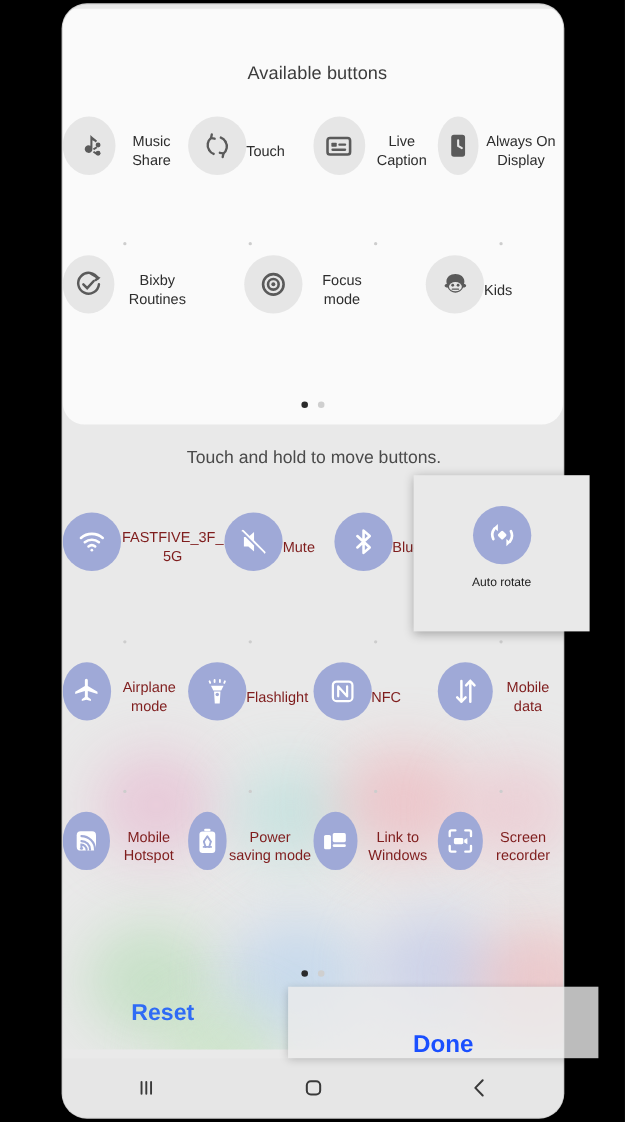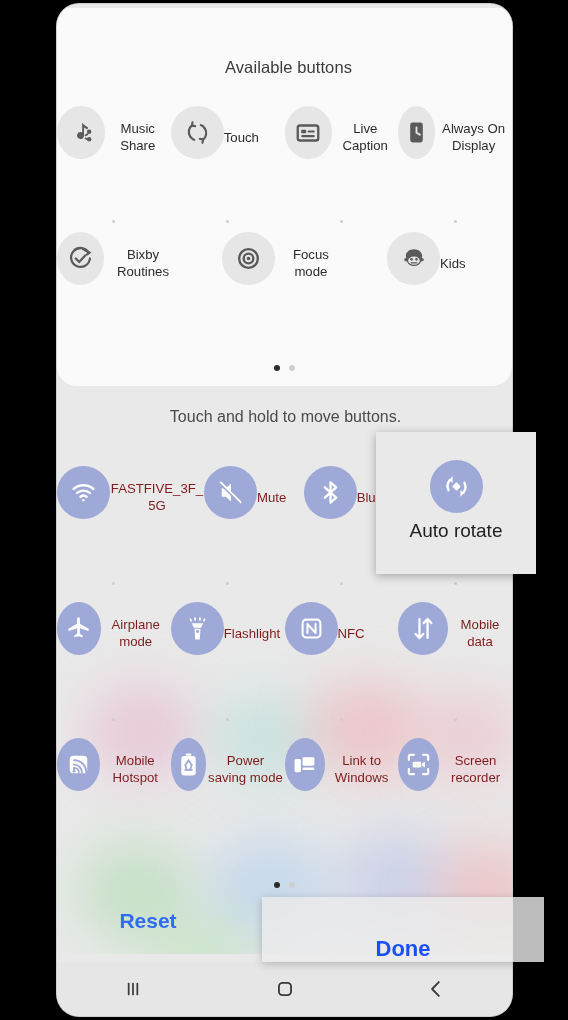--- a/index.html
+++ b/index.html
@@ -69,21 +69,21 @@
   .btnbar > div{flex:1 1 0;text-align:center;font-size:21px;font-weight:bold;color:#1a56ff;}
   .reset{color:#2f6bf5 !important;}
 
   
   .drag-card{
     position:absolute;left:376px;top:432px;width:160px;height:142px;
     background:#e9e9e9;box-shadow:0 2px 9px rgba(0,0,0,.30);
     z-index:40;display:flex;flex-direction:column;align-items:center;
     padding-top:28px;box-sizing:border-box;
   }
-  .drag-card .lbl{font-size:19px;color:#1f1f1f;max-width:150px;}
+  .drag-card .lbl{font-size:11px;color:#1f1f1f;max-width:150px;}
 
   
   .done-card{
     position:absolute;left:262px;top:897px;width:282px;height:65px;
     background:rgba(235,235,235,.80);
     box-shadow:0 2px 8px rgba(0,0,0,.22);
     z-index:45;display:flex;align-items:flex-end;justify-content:center;
   }
   .done-card div{font-size:22px;font-weight:bold;color:#1a4fff;}
 

